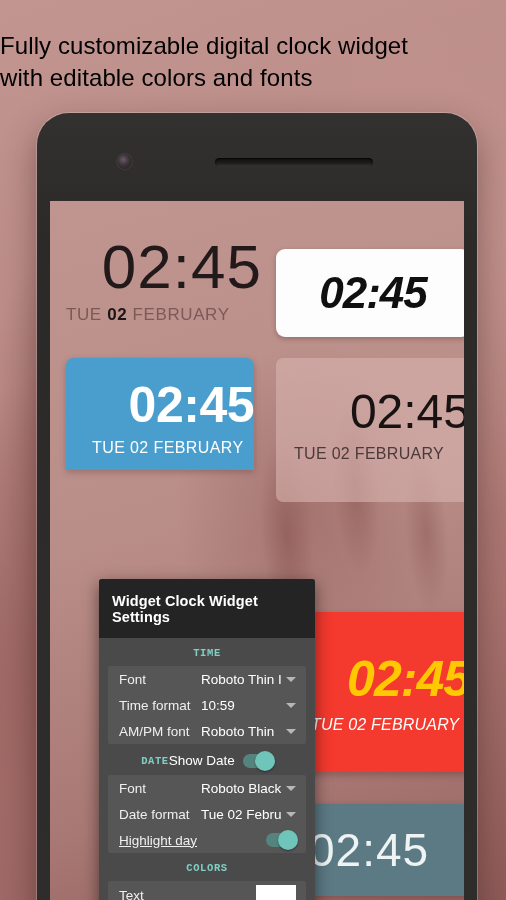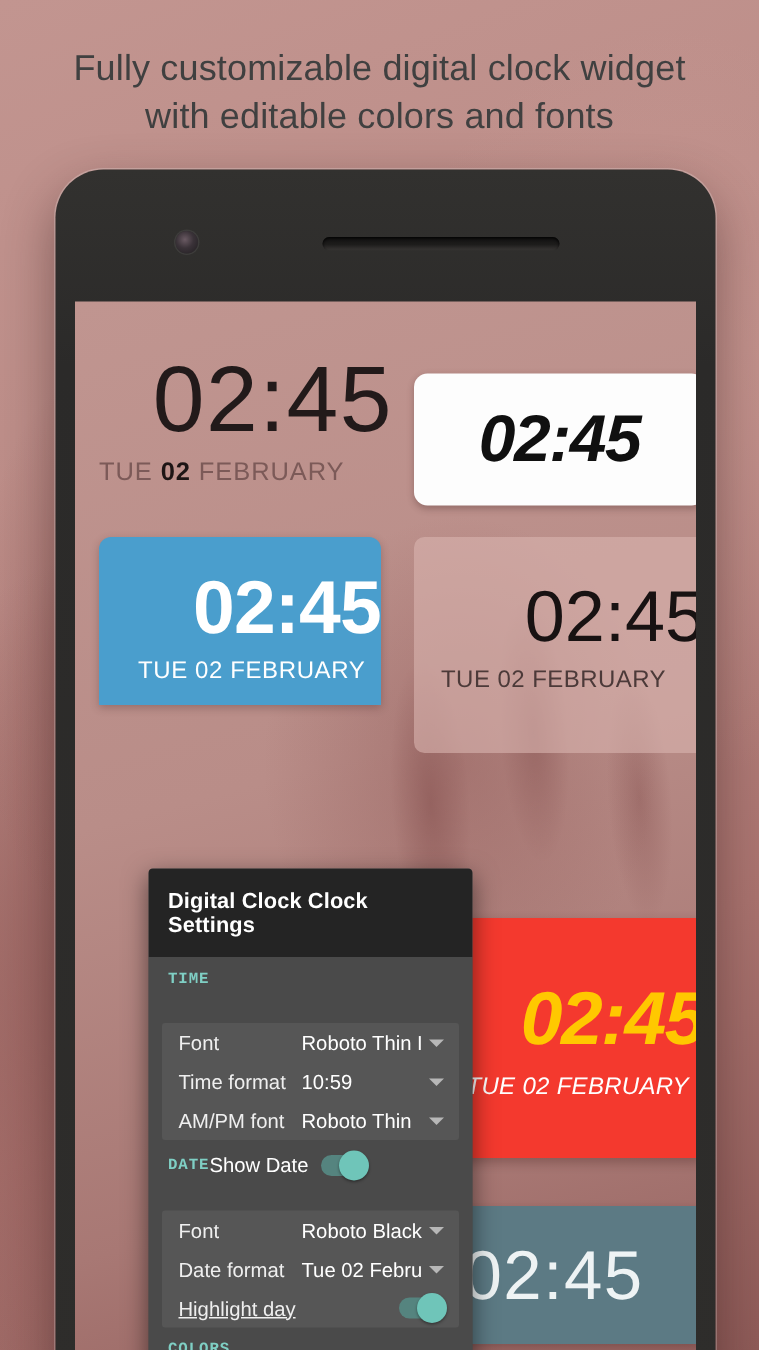--- a/index.html
+++ b/index.html
@@ -21,21 +21,21 @@
   #promo-bg::after{
     content:""; position:absolute; inset:0;
     background:
       radial-gradient(ellipse 34% 26% at 66% 52%, rgba(125,70,68,.38), rgba(125,70,68,0) 62%),
       radial-gradient(ellipse 20% 30% at 10% 48%, rgba(130,74,72,.30), rgba(130,74,72,0) 65%);
   }
 
   
   #headline {
     position:absolute; top:30px; left:0; width:100%;
-    text-align:center; color:#404040;
+    color:#000000;
     font-size:24px; font-weight:300; line-height:1.32;
     letter-spacing:.1px; z-index:5;
   }
   #headline .ln { display:block; }
 
   
   #phone {
     position:absolute; left:37px; top:113px;
     width:440px; height:820px; z-index:3;
     border-radius:32px 32px 8px 8px;
@@ -156,29 +156,29 @@
     background:#242424; color:#fff;
     font-size:14.5px; font-weight:700;
     padding:14px 12px 13px 13px; letter-spacing:.1px;
   }
   #settings-body{ background:#4a4a4a; padding:0 9px 9px 9px; }
 
   .section-head{
     color:#7fcfc4; font-size:10.5px; font-weight:700;
     font-family:"Liberation Mono", monospace; letter-spacing:.6px;
     padding:9px 4px 7px 4px;
-    display:flex; align-items:center; justify-content:flex-start;
+    display:flex; align-items:center; justify-content:center;
   }
   .section-head .inline-toggle-label{
     color:#fff; font-size:13.5px; font-weight:400;
     font-family:"Liberation Sans", sans-serif; letter-spacing:0;
   }
   .head-right{ display:flex; align-items:center; gap:8px; }
 
-  .card{ background:#565656; border-radius:2px; overflow:hidden;margin-top:16px; }
+  .card{ background:#565656; border-radius:2px; overflow:hidden; }
   .row{
     display:flex; align-items:center;
     padding:5px 10px 5px 11px; min-height:26px;
     color:#f0f0f0; font-size:13.5px;
   }
   .row .lbl{ width:82px; flex:none; color:#efefef; }
   .row .val{
     flex:1; color:#fff; overflow:hidden;
     text-overflow:clip; white-space:nowrap;
   }
@@ -247,21 +247,21 @@
     <div class="widget" id="widget-red">
       <div class="w-time">02:45</div>
       <div class="w-date"><span>TUE </span><span>02</span><span> FEBRUARY</span></div>
     </div>
 
     <div class="widget" id="widget-slate">
       <div class="w-time">02:45</div>
     </div>
 
     <div id="settings-dialog">
-      <div id="settings-header">Digital Clock Clock Settings</div>
+      <div id="settings-header">Widget Clock Widget Settings</div>
 
       <div id="settings-body">
 
         <div class="section-head">
           <span>TIME</span>
         </div>
         <div class="card">
           <div class="row">
             <span class="lbl">Font</span>
             <span class="val">Roboto Thin Italic</span>

